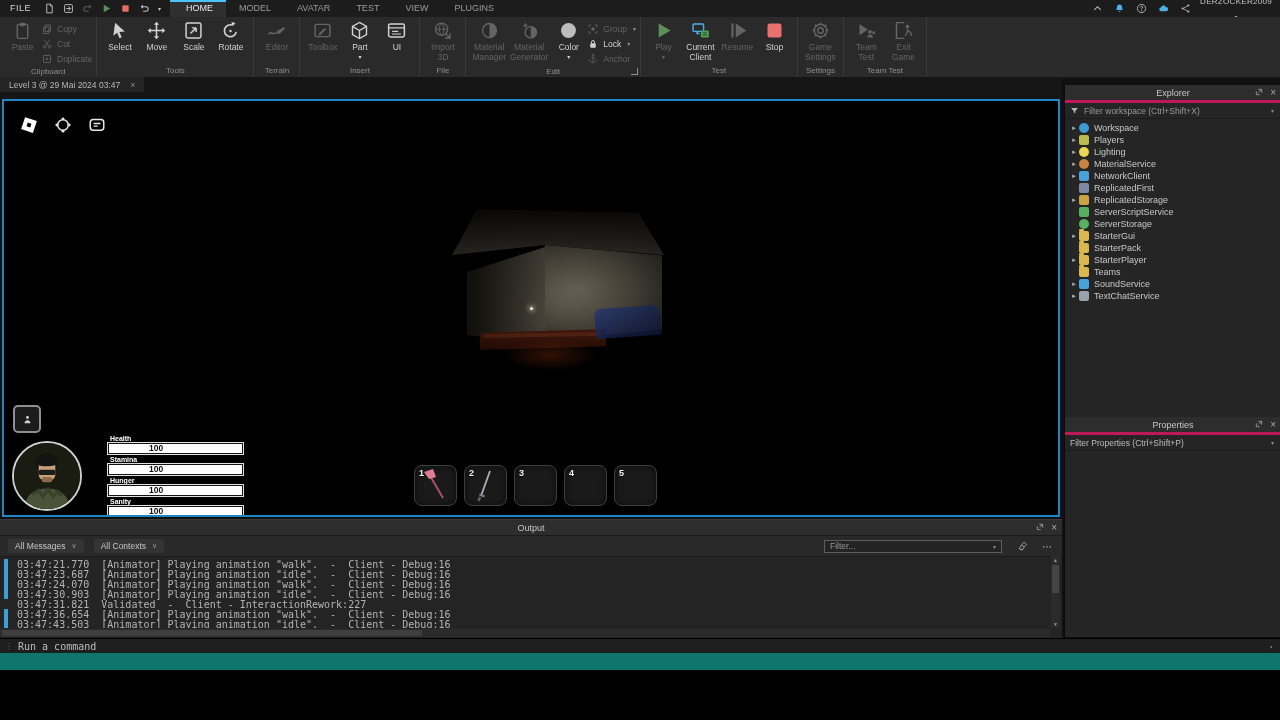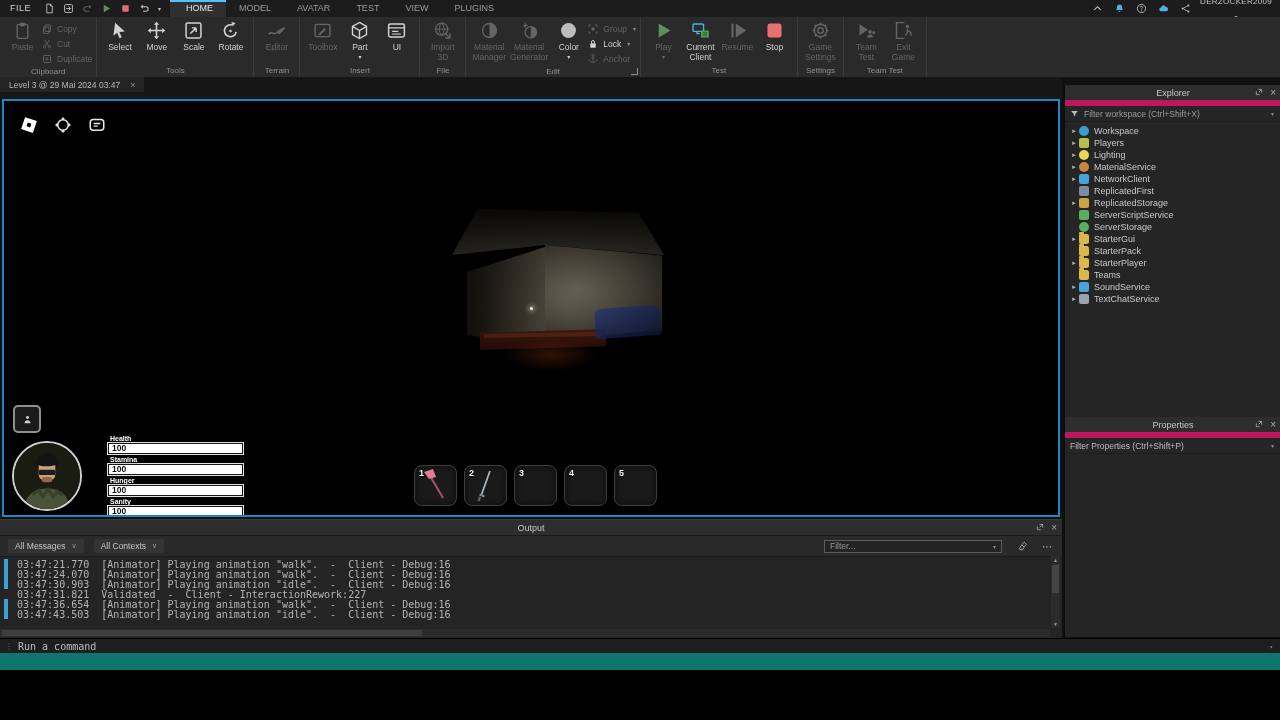--- a/index.html
+++ b/index.html
@@ -75,32 +75,32 @@
   .game-icons{position:absolute;left:16px;top:15px;display:flex;gap:16px;align-items:center;}
   .gicon{width:18px;height:18px;}
   .gicon svg{width:100%;height:100%;}
   .emote-btn{position:absolute;left:9px;top:304px;width:24px;height:24px;background:#1b1b1b;border:2px solid #8f8f8f;border-radius:5px;display:flex;align-items:center;justify-content:center;}
   .emote-btn svg{width:11px;height:11px;}
   .avatar{position:absolute;left:8px;top:340px;width:66px;height:66px;border-radius:50%;border:2px solid #cfcfcf;overflow:hidden;background:#191b12;}
   .avatar svg{width:100%;height:100%;}
   .stats{position:absolute;left:104px;top:334px;width:140px;}
   .stat{margin-bottom:2px;}
   .stat .slabel{font-size:7px;font-weight:bold;color:#fff;text-shadow:0 1px 1px #000;margin:0 0 1px 2px;}
-  .sbar{width:135px;height:11px;background:#fff;border:1px solid #151515;box-shadow:0 0 0 1px #e0e0e0;box-sizing:border-box;}
+  .sbar{width:135px;height:11px;background:#fff;border:1px solid #151515;box-shadow:0 0 0 1px #e0e0e0;box-sizing:border-box;padding-left:37px;}
   .sbar .sval{font-size:8.5px;font-weight:bold;color:#111;line-height:9px;padding-left:3px;}
   .hotbar{position:absolute;left:410px;top:364px;display:flex;gap:7px;}
   .slot{position:relative;width:41px;height:39px;background:rgba(28,28,28,.92);border:1px solid #3e3e3e;border-radius:8px;box-shadow:inset 0 0 6px rgba(0,0,0,.6);}
   .slot .num{position:absolute;left:4px;top:2px;font-size:9px;font-weight:bold;color:#f2f2f2;text-shadow:0 1px 1px #000;}
   .slot svg{position:absolute;inset:0;width:100%;height:100%;}
 
   
   .panel{position:absolute;background:#252525;border-left:1px solid #0a0a0a;}
   .explorer{left:1064px;top:85px;width:216px;height:332px;}
   .props{left:1064px;top:417px;width:216px;height:220px;}
-  .panel-header{height:15px;background:#2d2d2d;border-bottom:6px solid #be185d;display:flex;align-items:center;justify-content:center;font-size:9px;color:#c6c6c6;position:relative;}
+  .panel-header{height:15px;background:#2d2d2d;border-bottom:3px solid #be185d;display:flex;align-items:center;justify-content:center;font-size:9px;color:#c6c6c6;position:relative;}
   .ph-icons{position:absolute;right:5px;top:0;height:15px;display:flex;align-items:center;gap:7px;color:#aaa;}
   .ph-icons svg{width:8px;height:8px;}
   .ph-icons .x{font-size:10px;line-height:10px;}
   .filter-row{height:15px;display:flex;align-items:center;gap:5px;padding:0 5px;border-bottom:1px solid #1c1c1c;font-size:8.5px;color:#9a9a9a;}
   .filter-row .txt{flex:1;}
   .filter-row .funnel{width:9px;height:9px;color:#b9b9b9;}
   .filter-row .funnel svg{width:9px;height:9px;}
   .filter-row .ddc{font-size:6px;color:#8a8a8a;padding-right:2px;}
   .props .filter-row{color:#bdbdbd;}
   .tree{padding-top:3px;}
@@ -737,20 +737,21 @@
           <svg viewBox="0 0 24 24">
               <path d="M13.5 2.5l5 5-5.5 5.5-5-5z" fill="none" stroke="currentColor" stroke-width="1.6"></path>
               <path d="M8 8.5l-5.5 8.5c3 2.5 6.5 2.5 9.5-.5l1.5-3.5" fill="none" stroke="currentColor" stroke-width="1.6"></path>
               <path d="M5 19.5l2-3M8.5 21l2-3.5" stroke="currentColor" stroke-width="1.2"></path>
             </svg>
         </div>
         <div class="otool">⋯</div>
       </div>
       <div class="out-log" id="out-log">
           <div class="lrow"><span class="lmark on"></span><span>03:47:21.770  [Animator] Playing animation "walk".  -  Client - Debug:16</span></div>
+          <div class="lrow"><span class="lmark on"></span><span>03:47:23.687  [Animator] Playing animation "idle".  -  Client - Debug:16</span></div>
           <div class="lrow"><span class="lmark on"></span><span>03:47:24.070  [Animator] Playing animation "walk".  -  Client - Debug:16</span></div>
           <div class="lrow"><span class="lmark on"></span><span>03:47:30.903  [Animator] Playing animation "idle".  -  Client - Debug:16</span></div>
           <div class="lrow"><span class="lmark"></span><span>03:47:31.821  Validated  -  Client - InteractionRework:227</span></div>
           <div class="lrow"><span class="lmark on"></span><span>03:47:36.654  [Animator] Playing animation "walk".  -  Client - Debug:16</span></div>
           <div class="lrow"><span class="lmark on"></span><span>03:47:43.503  [Animator] Playing animation "idle".  -  Client - Debug:16</span></div>
         </div>
       <div class="vscroll">
         <div class="up">▲</div>
         <div class="thumb"></div>
         <div class="dn">▼</div>

